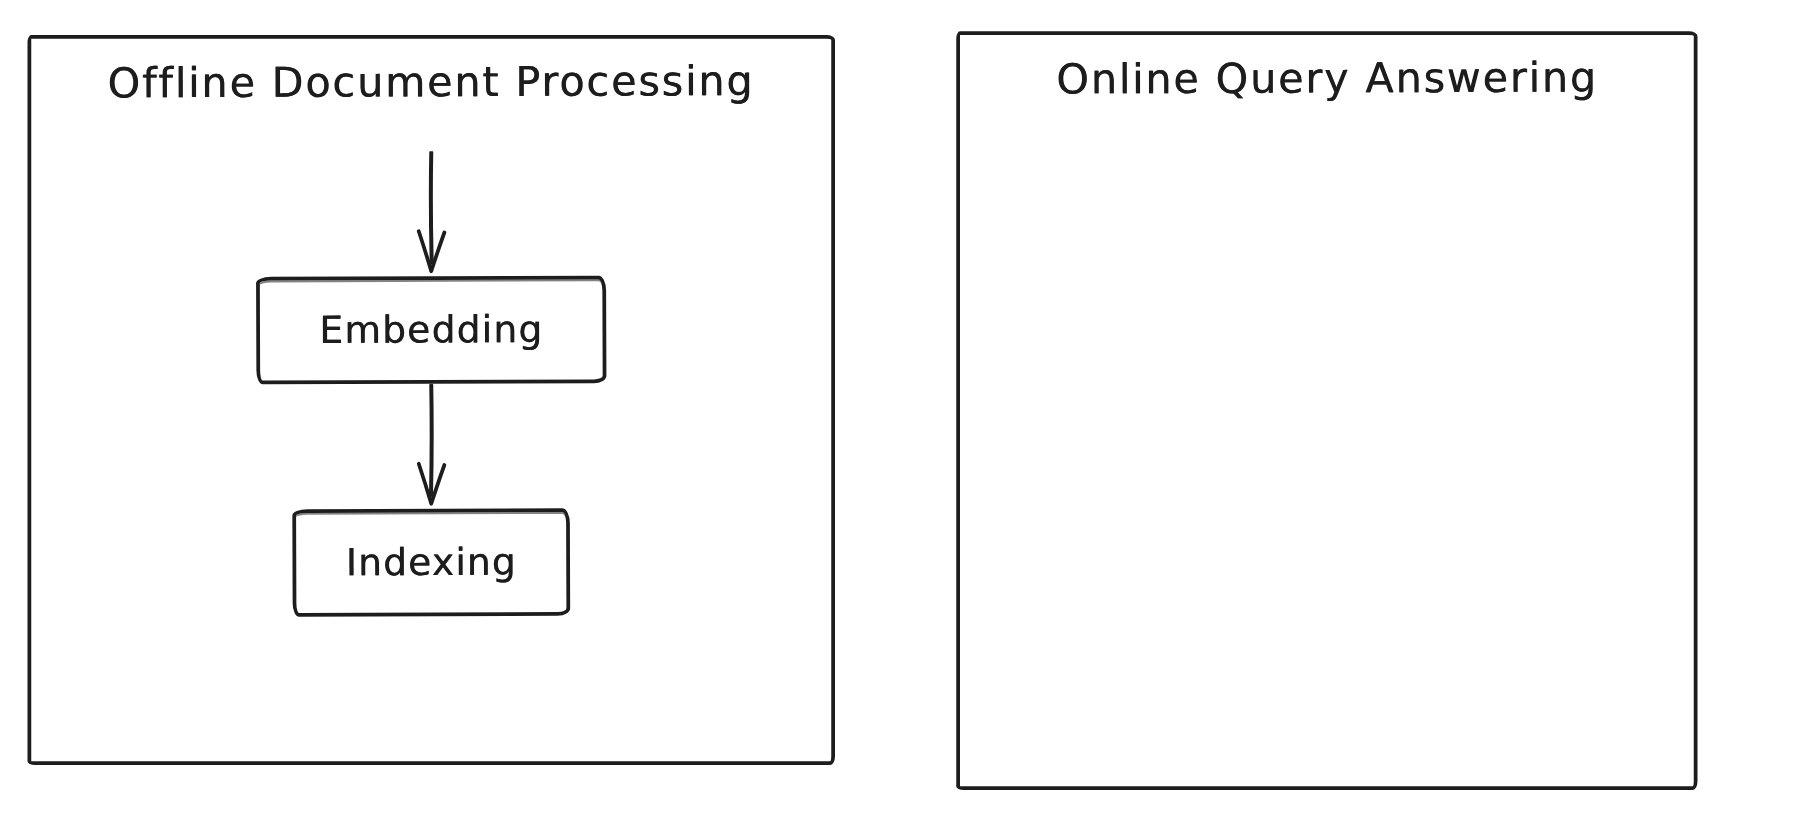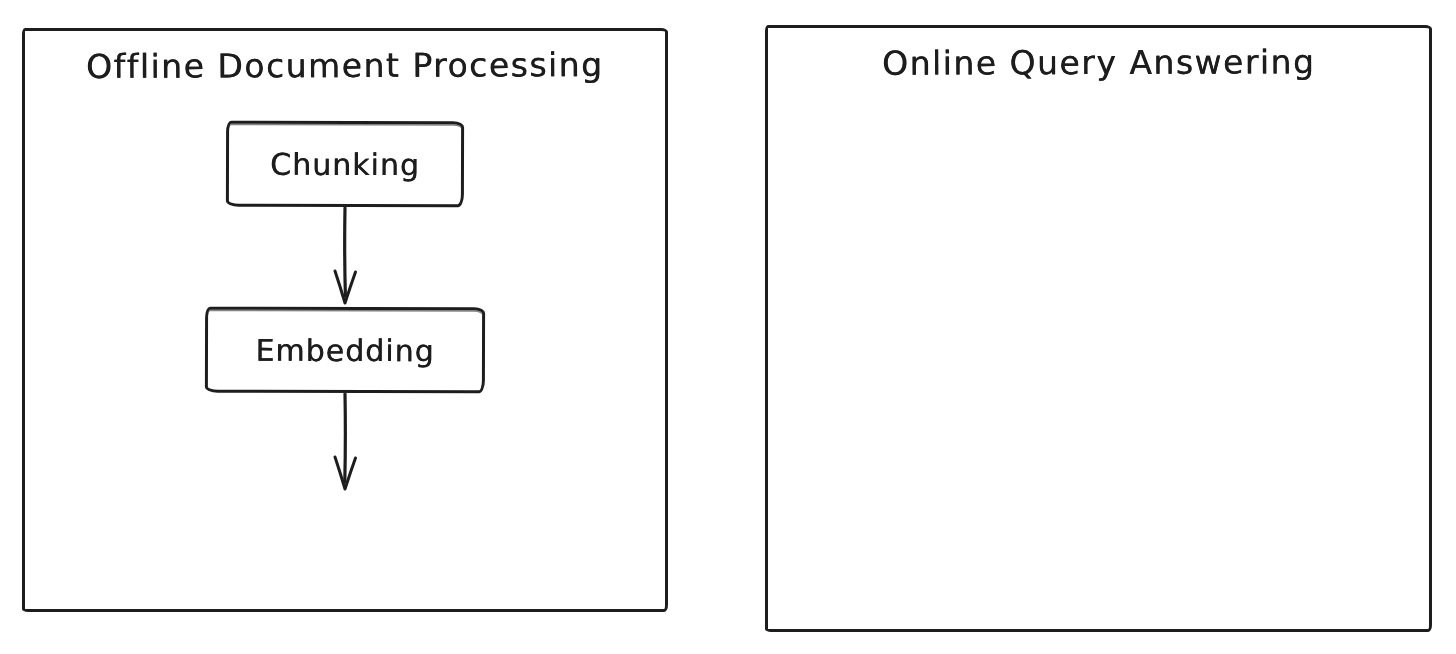--- a/index.html
+++ b/index.html
@@ -15,21 +15,21 @@
   .panel {
     position: absolute;
     border: 3.5px solid #1d1d1d;
     border-radius: 3px 7px 4px 6px / 6px 4px 7px 3px;
     background: #ffffff;
     display: flex;
     flex-direction: column;
     align-items: center;
   }
   .panel-offline { left: 22px; top: 28px; width: 646px; height: 584px; }
-  .panel-online  { left: 765px; top: 25px; width: 667px; height: 607px; }
+  .panel-online  { left: 765px; top: 25px; width: 593px; height: 607px; }
 
   .panel-title {
     margin-top: 14px;
     font-size: 33px;
     line-height: 41px;
     letter-spacing: 1.5px;
     white-space: nowrap;
     text-shadow: 0.4px 0 0 currentColor;
     transform: rotate(-0.2deg);
   }
@@ -74,42 +74,42 @@
 </style>
 </head>
 <body>
 
 <div class="canvas">
 
   <div class="panel panel-offline">
     <div class="panel-title">Offline Document Processing</div>
     <div class="flow">
 
-      <div class="node w-chunking">
-        <span class="node-label">Chunking</span>
-      </div>
 
       <div class="arrow">
         <svg width="44" height="100" viewBox="0 0 44 100" aria-hidden="true">
           <path d="M22 1 Q21.2 45 22.4 89" stroke="#1d1d1d" stroke-width="3.2" fill="none" stroke-linecap="round"></path>
           <path d="M12 64 Q17 79 22 96 Q27.5 79 32.5 65" stroke="#1d1d1d" stroke-width="3" fill="none" stroke-linecap="round" stroke-linejoin="round"></path>
         </svg>
       </div>
 
       <div class="node w-embedding">
         <span class="node-label">Embedding</span>
       </div>
 
       <div class="arrow">
         <svg width="44" height="100" viewBox="0 0 44 100" aria-hidden="true">
           <path d="M22 1 Q22.8 45 21.8 89" stroke="#1d1d1d" stroke-width="3.2" fill="none" stroke-linecap="round"></path>
           <path d="M12 64 Q17 79 22 96 Q27.5 79 32.5 65" stroke="#1d1d1d" stroke-width="3" fill="none" stroke-linecap="round" stroke-linejoin="round"></path>
         </svg>
       </div>
 
+      <div class="node w-indexing">
+        <span class="node-label">Indexing</span>
+      </div>
 
     </div>
   </div>
 
   <div class="panel panel-online">
     <div class="panel-title">Online Query Answering</div>
   </div>
 
 </div>
 

